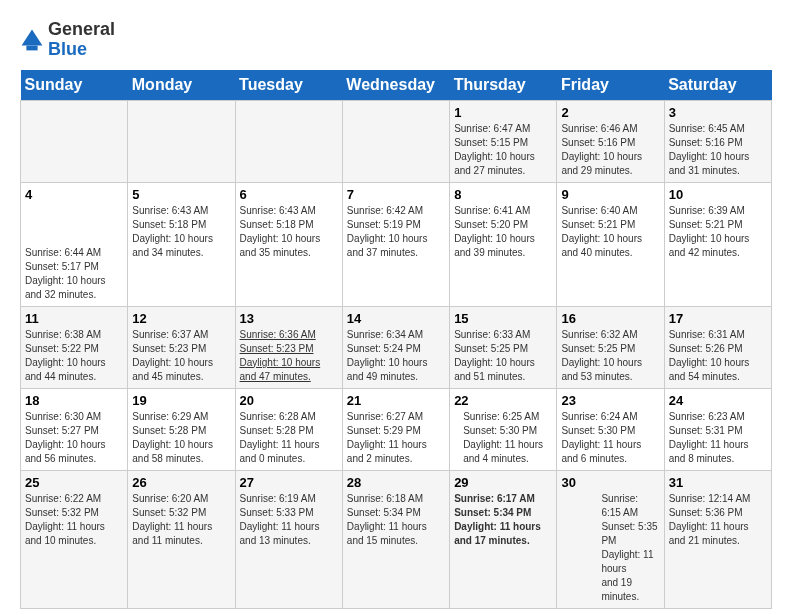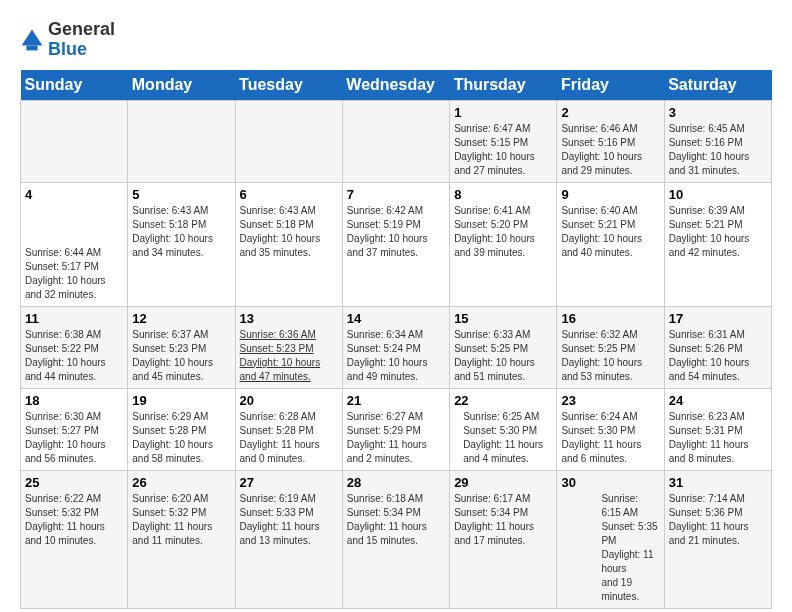--- a/index.html
+++ b/index.html
@@ -321,34 +321,34 @@
         </td>
         <td>
           <div class="day-number">28</div>
           <div class="day-info" style="white-space: pre-line;">Sunrise: 6:18 AM
 Sunset: 5:34 PM
 Daylight: 11 hours
 and 15 minutes.</div>
         </td>
         <td>
           <div class="day-number">29</div>
-          <div class="day-info" style="white-space: pre-line;">Sunrise: 6:17 AM
+          <div class="day-info" style="white-space: pre-line; font-weight: bold;">Sunrise: 6:17 AM
 Sunset: 5:34 PM
 Daylight: 11 hours
 and 17 minutes.</div>
         </td>
         <td>
           <div class="day-number">30</div>
           <div class="day-info" style="white-space: pre-line; margin-left: 40px;">Sunrise: 6:15 AM
 Sunset: 5:35 PM
 Daylight: 11 hours
 and 19 minutes.</div>
         </td>
         <td>
           <div class="day-number">31</div>
-          <div class="day-info" style="white-space: pre-line;">Sunrise: 7:14 AM
+          <div class="day-info" style="white-space: pre-line;">Sunrise: 12:14 AM
 Sunset: 5:36 PM
 Daylight: 11 hours
 and 21 minutes.</div>
         </td>
       </tr>
     </tbody>
 </table>
 
 </body></html>

